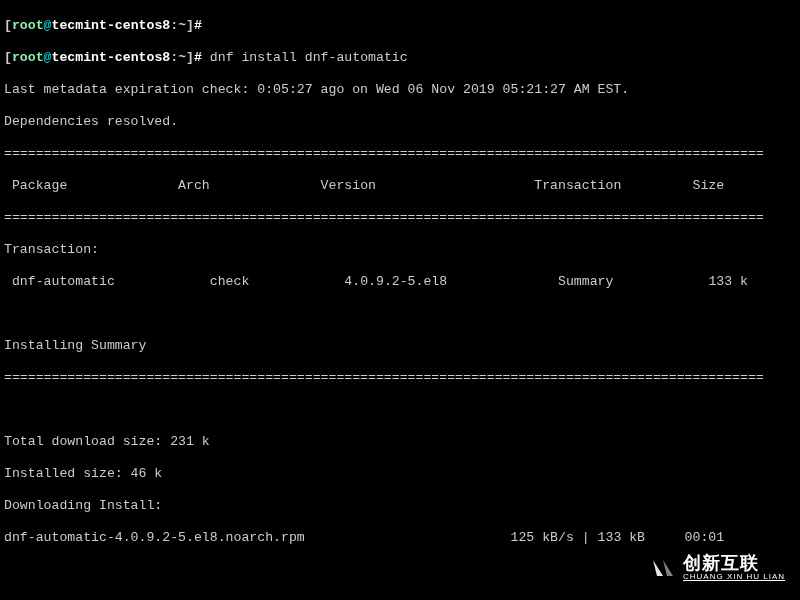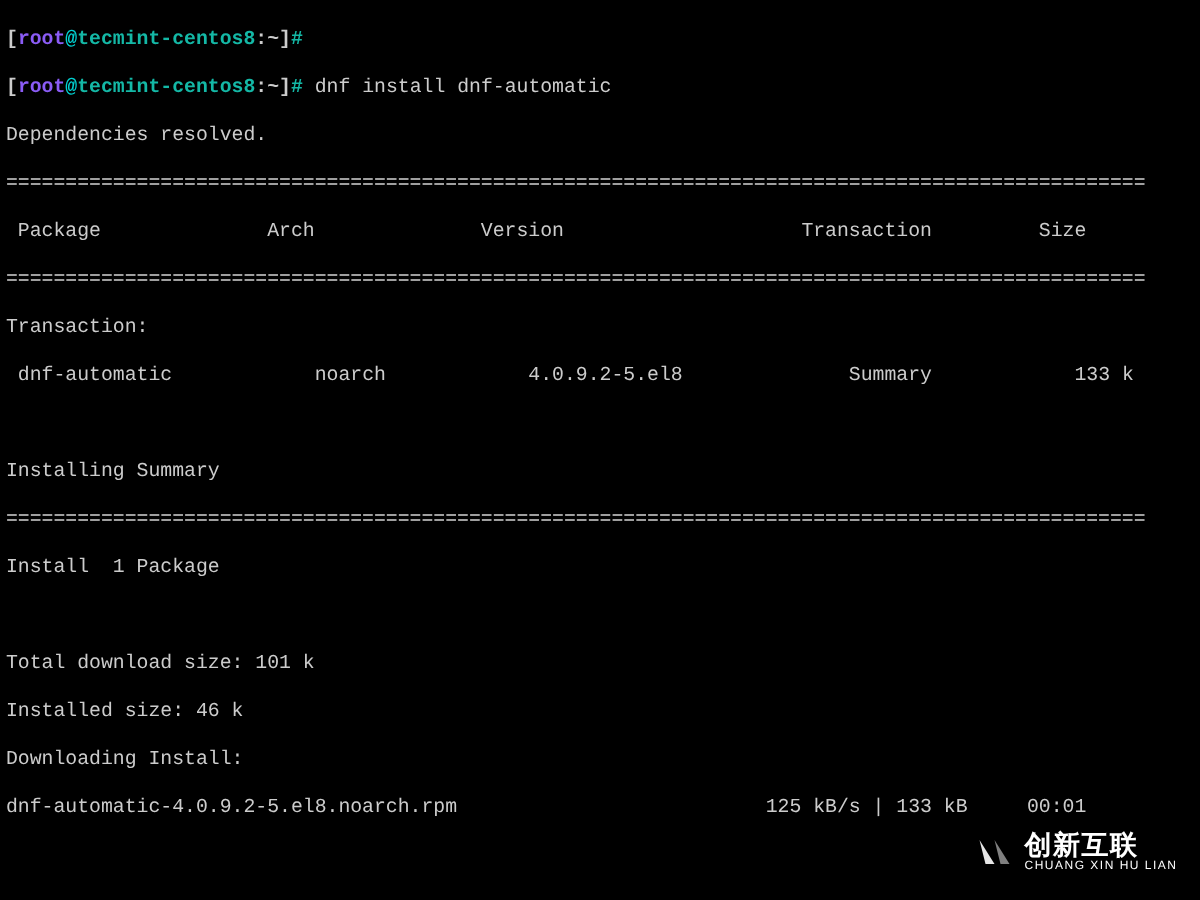--- a/index.html
+++ b/index.html
@@ -12,22 +12,22 @@
     font-family: "Courier New", monospace;
     font-size: 13.2px;
     line-height: 16px;
     overflow: hidden;
     position: relative;
   }
   .terminal {
     padding: 2px 4px;
     white-space: pre;
   }
-  .red { color: #8b5cf6; }
-  .green { color: #14b8a6; }
+  .red { color: #86efac; }
+  .green { color: #ffffff; }
   .cyan { color: #00d0d0; }
   .white { color: #ccc; }
   .bold { font-weight: bold; }
   .divider {
     letter-spacing: 0;
   }
   .logo {
     position: absolute;
     right: 15px;
     bottom: 15px;
@@ -41,40 +41,41 @@
   }
   .logo-text-main {
     font-size: 18px;
     font-weight: bold;
     letter-spacing: 1px;
   }
   .logo-text-sub {
     font-size: 8px;
     letter-spacing: 1px;
     margin-top: -2px;
+    text-decoration: underline;
   }
 </style>
 </head>
 <body>
 
 <div class="terminal">
 <div><span class="bold white">[</span><span class="bold red">root</span><span class="bold cyan">@</span><span class="bold green">tecmint-centos8</span><span class="bold white">:~</span><span class="bold white">]</span><span class="bold green">#</span><span></span></div>
 <div><span class="bold white">[</span><span class="bold red">root</span><span class="bold cyan">@</span><span class="bold green">tecmint-centos8</span><span class="bold white">:~</span><span class="bold white">]</span><span class="bold green">#</span><span class="white"> dnf install dnf-automatic</span></div>
+<div>Last metadata expiration check: 0:05:27 ago on Wed 06 Nov 2019 05:21:27 AM EST.</div>
 <div>Dependencies resolved.</div>
 <div class="divider">================================================================================================</div>
 <div><span> Package</span><span>              </span><span>Arch</span><span>              </span><span>Version</span><span>                    </span><span>Transaction</span><span>         </span><span>Size</span></div>
 <div class="divider">================================================================================================</div>
 <div>Transaction:</div>
-<div><span> dnf-automatic</span><span>            </span><span>noarch</span><span>            </span><span>4.0.9.2-5.el8</span><span>              </span><span>Summary</span><span>            </span><span>133 k</span></div>
+<div><span> dnf-automatic</span><span>            </span><span>check</span><span>            </span><span>4.0.9.2-5.el8</span><span>              </span><span>Summary</span><span>            </span><span>133 k</span></div>
 <div> </div>
 <div>Installing Summary</div>
 <div class="divider">================================================================================================</div>
-<div>Install  1 Package</div>
 <div> </div>
-<div>Total download size: 101 k</div>
+<div>Total download size: 231 k</div>
 <div>Installed size: 46 k</div>
 <div>Downloading Install:</div>
 <div><span>dnf-automatic-4.0.9.2-5.el8.noarch.rpm</span><span>                          </span><span>125 kB/s | 133 kB     00:01</span></div>
 
 
 
 
 
 
 

